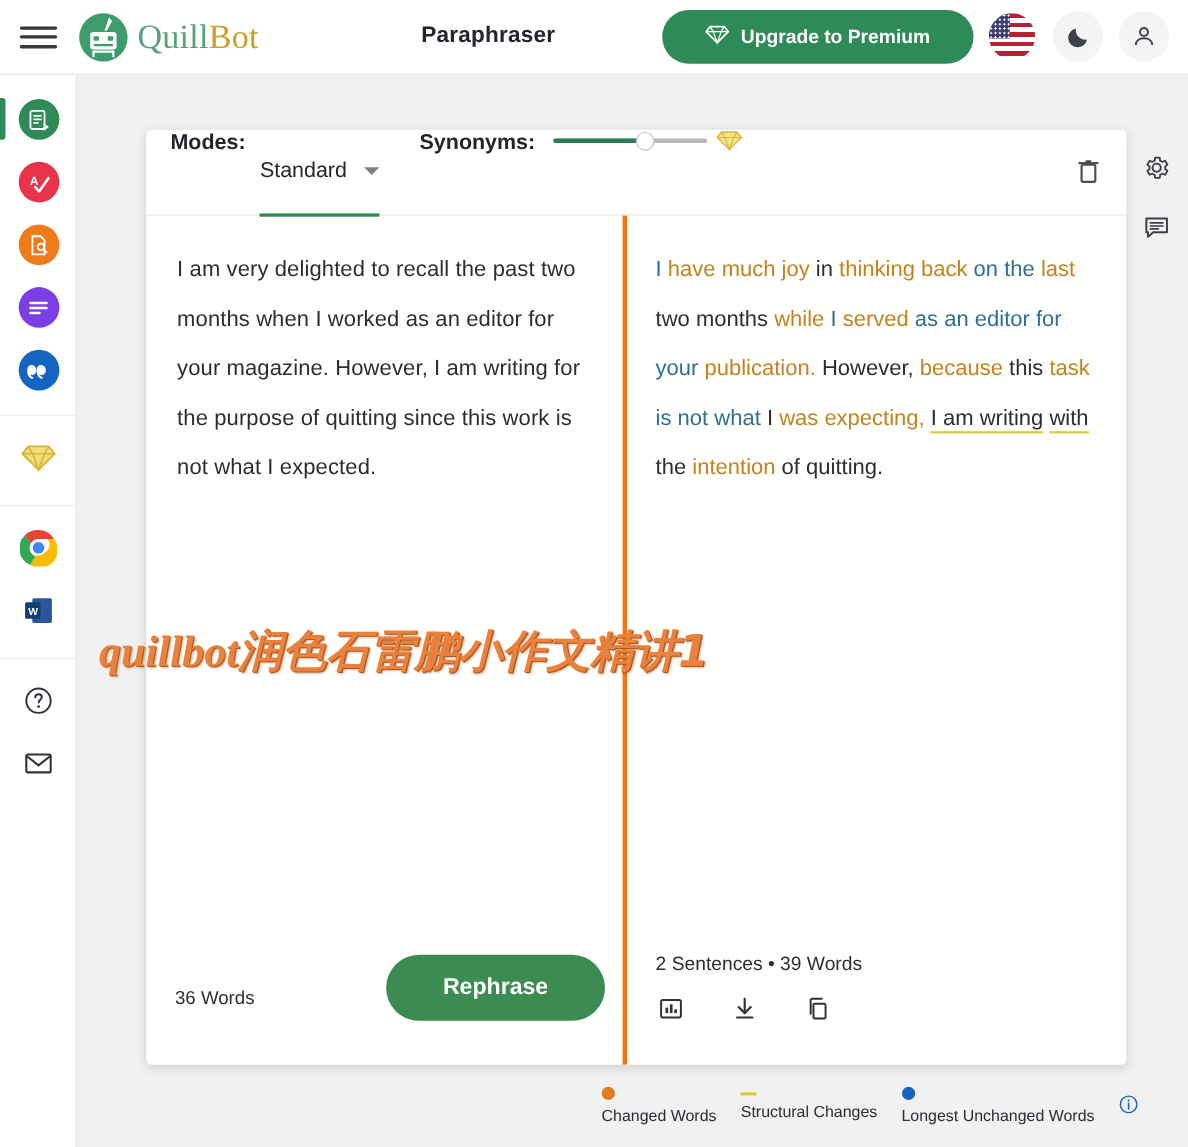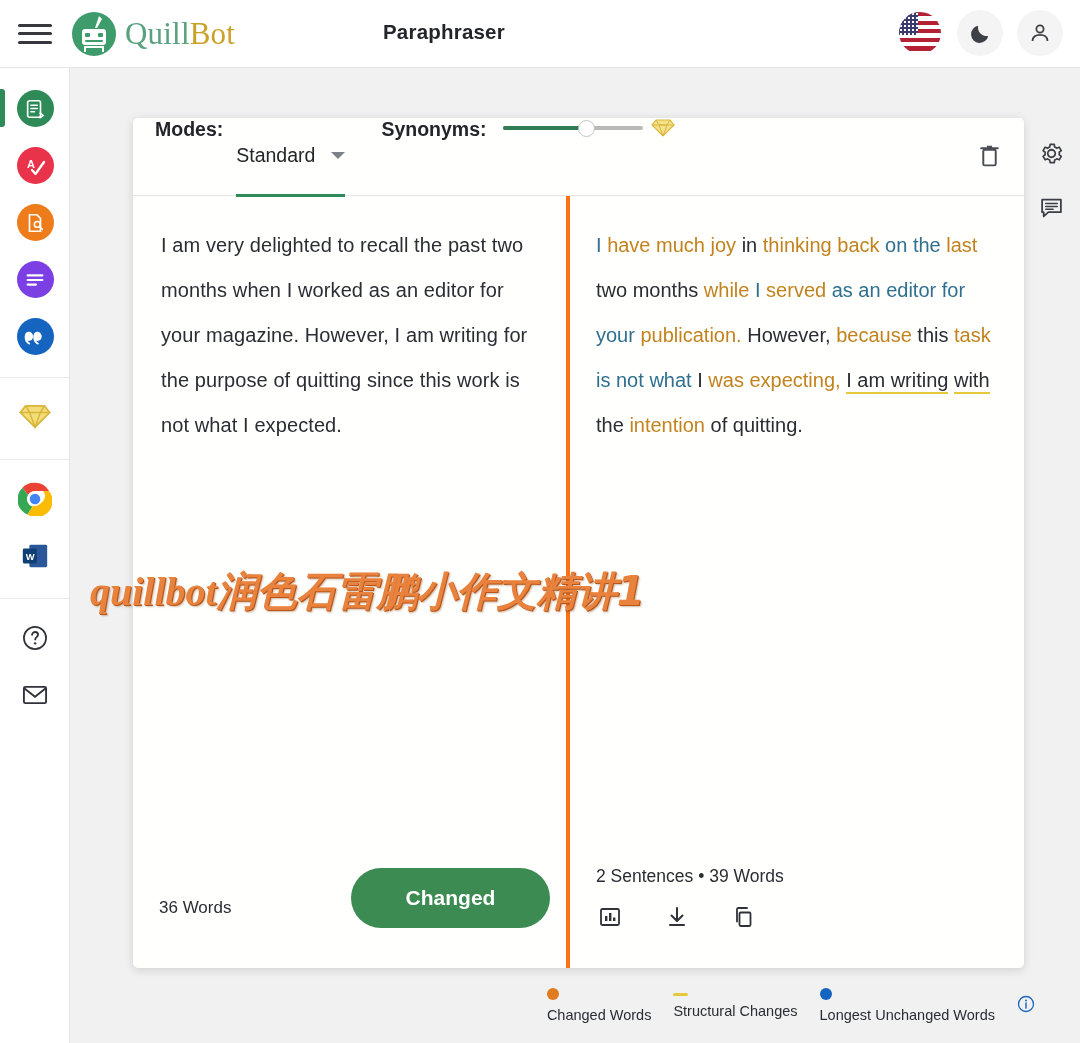--- a/index.html
+++ b/index.html
@@ -191,20 +191,29 @@
           <rect x="32" y="36" width="2" height="6" fill="#ffffff"></rect>
         </svg>
       </div>
       <div class="logo-text">
         <span class="q">Quill</span><span class="b">Bot</span>
       </div>
     </div>
 
     <div class="page-title">Paraphraser</div>
 
+    <button class="upgrade-btn">
+      <span>
+        <svg width="22" height="19" viewBox="0 0 24 20">
+          <path d="M5 2h14l4 5-11 11L1 7z" fill="none" stroke="#ffffff" stroke-width="1.7"></path>
+          <path d="M5 2l3 5h8l3-5M1 7h22M8 7l4 11 4-11" fill="none" stroke="#ffffff" stroke-width="1.2"></path>
+        </svg>
+      </span>
+      <span>Upgrade to Premium</span>
+    </button>
 
     <div class="h-icon-btn flag-btn">
       <div class="flag">
         <div class="stripes"></div>
         <div class="canton"></div>
         <div class="stars"></div>
       </div>
     </div>
 
     <div class="h-icon-btn moon-btn">
@@ -380,21 +389,21 @@
       </div>
     </div>
 
     <div class="panes">
 
       <div class="pane pane-left">
         <div class="pane-text">I am very delighted to recall the past two months when I worked as an editor for your magazine. However, I am writing for the purpose of quitting since this work is not what I expected.</div>
 
         <div class="pane-footer-left">
           <span class="wordcount">36 Words</span>
-          <button class="rephrase-btn">Changed</button>
+          <button class="rephrase-btn">Rephrase</button>
         </div>
       </div>
 
       <div class="pane pane-right">
         <div class="out-text"><span class="w-blue">I</span> <span class="w-orange">have much joy</span> <span class="w-dark">in</span> <span class="w-orange">thinking back</span> <span class="w-blue">on the</span> <span class="w-orange">last</span> <span class="w-dark">two months</span> <span class="w-orange">while</span> <span class="w-blue">I</span> <span class="w-orange">served</span> <span class="w-blue">as an editor for your</span> <span class="w-orange">publication.</span> <span class="w-dark">However,</span> <span class="w-orange">because</span> <span class="w-dark">this</span> <span class="w-orange">task</span> <span class="w-blue">is not</span> <span class="w-blue">what</span> <span class="w-dark">I</span> <span class="w-orange">was expecting,</span> <span class="w-struct">I am writing</span> <span class="w-struct w-orange">with</span> <span class="w-dark">the</span> <span class="w-orange">intention</span> <span class="w-dark">of quitting.</span></div>
 
         <div class="pane-footer-right">
           <div class="stats">2 Sentences  •  39 Words</div>
           <div class="out-icons">
             <span class="oi">

